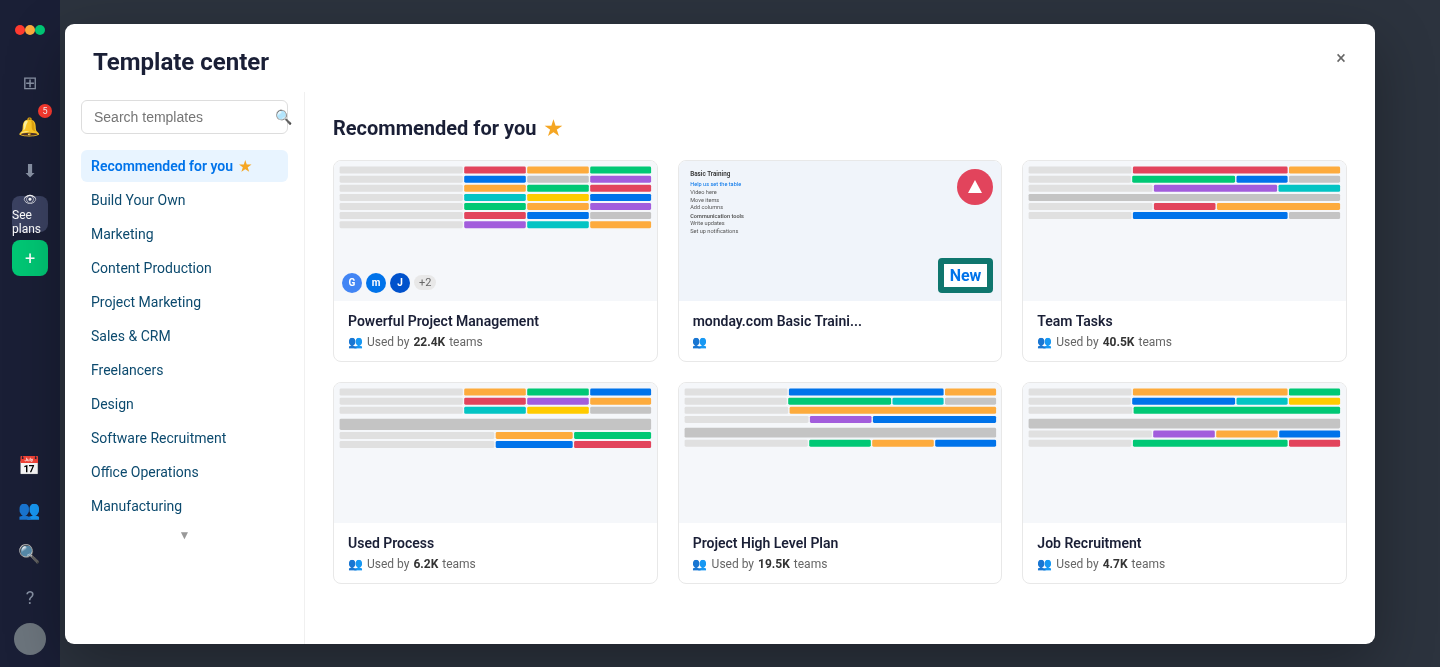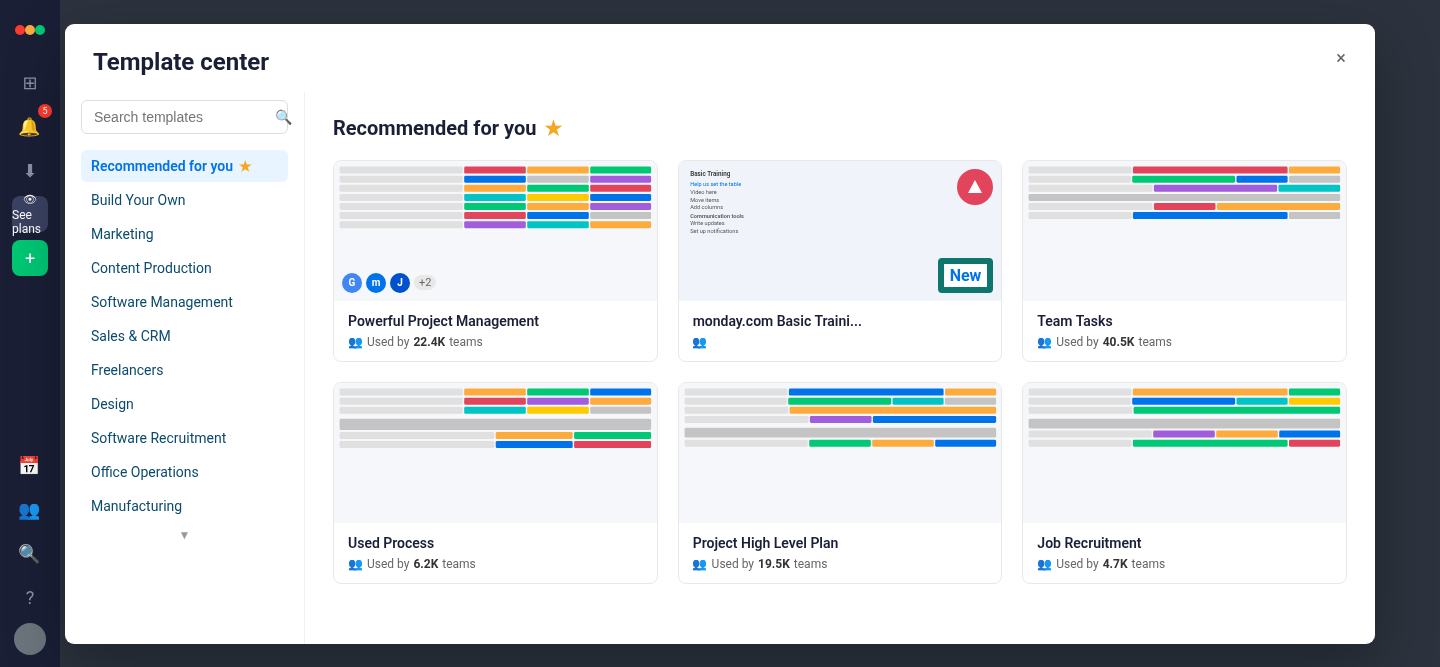--- a/index.html
+++ b/index.html
@@ -427,21 +427,21 @@
       <div class="sidebar-nav-item">
         <span>Build Your Own</span>
       </div>
       <div class="sidebar-nav-item">
         <span>Marketing</span>
       </div>
       <div class="sidebar-nav-item">
         <span>Content Production</span>
       </div>
       <div class="sidebar-nav-item">
-        <span>Software Management</span>
+        <span>Project Marketing</span>
       </div>
       <div class="sidebar-nav-item">
         <span>Sales &amp; CRM</span>
       </div>
       <div class="sidebar-nav-item">
         <span>Freelancers</span>
       </div>
       <div class="sidebar-nav-item">
         <span>Design</span>
       </div>

